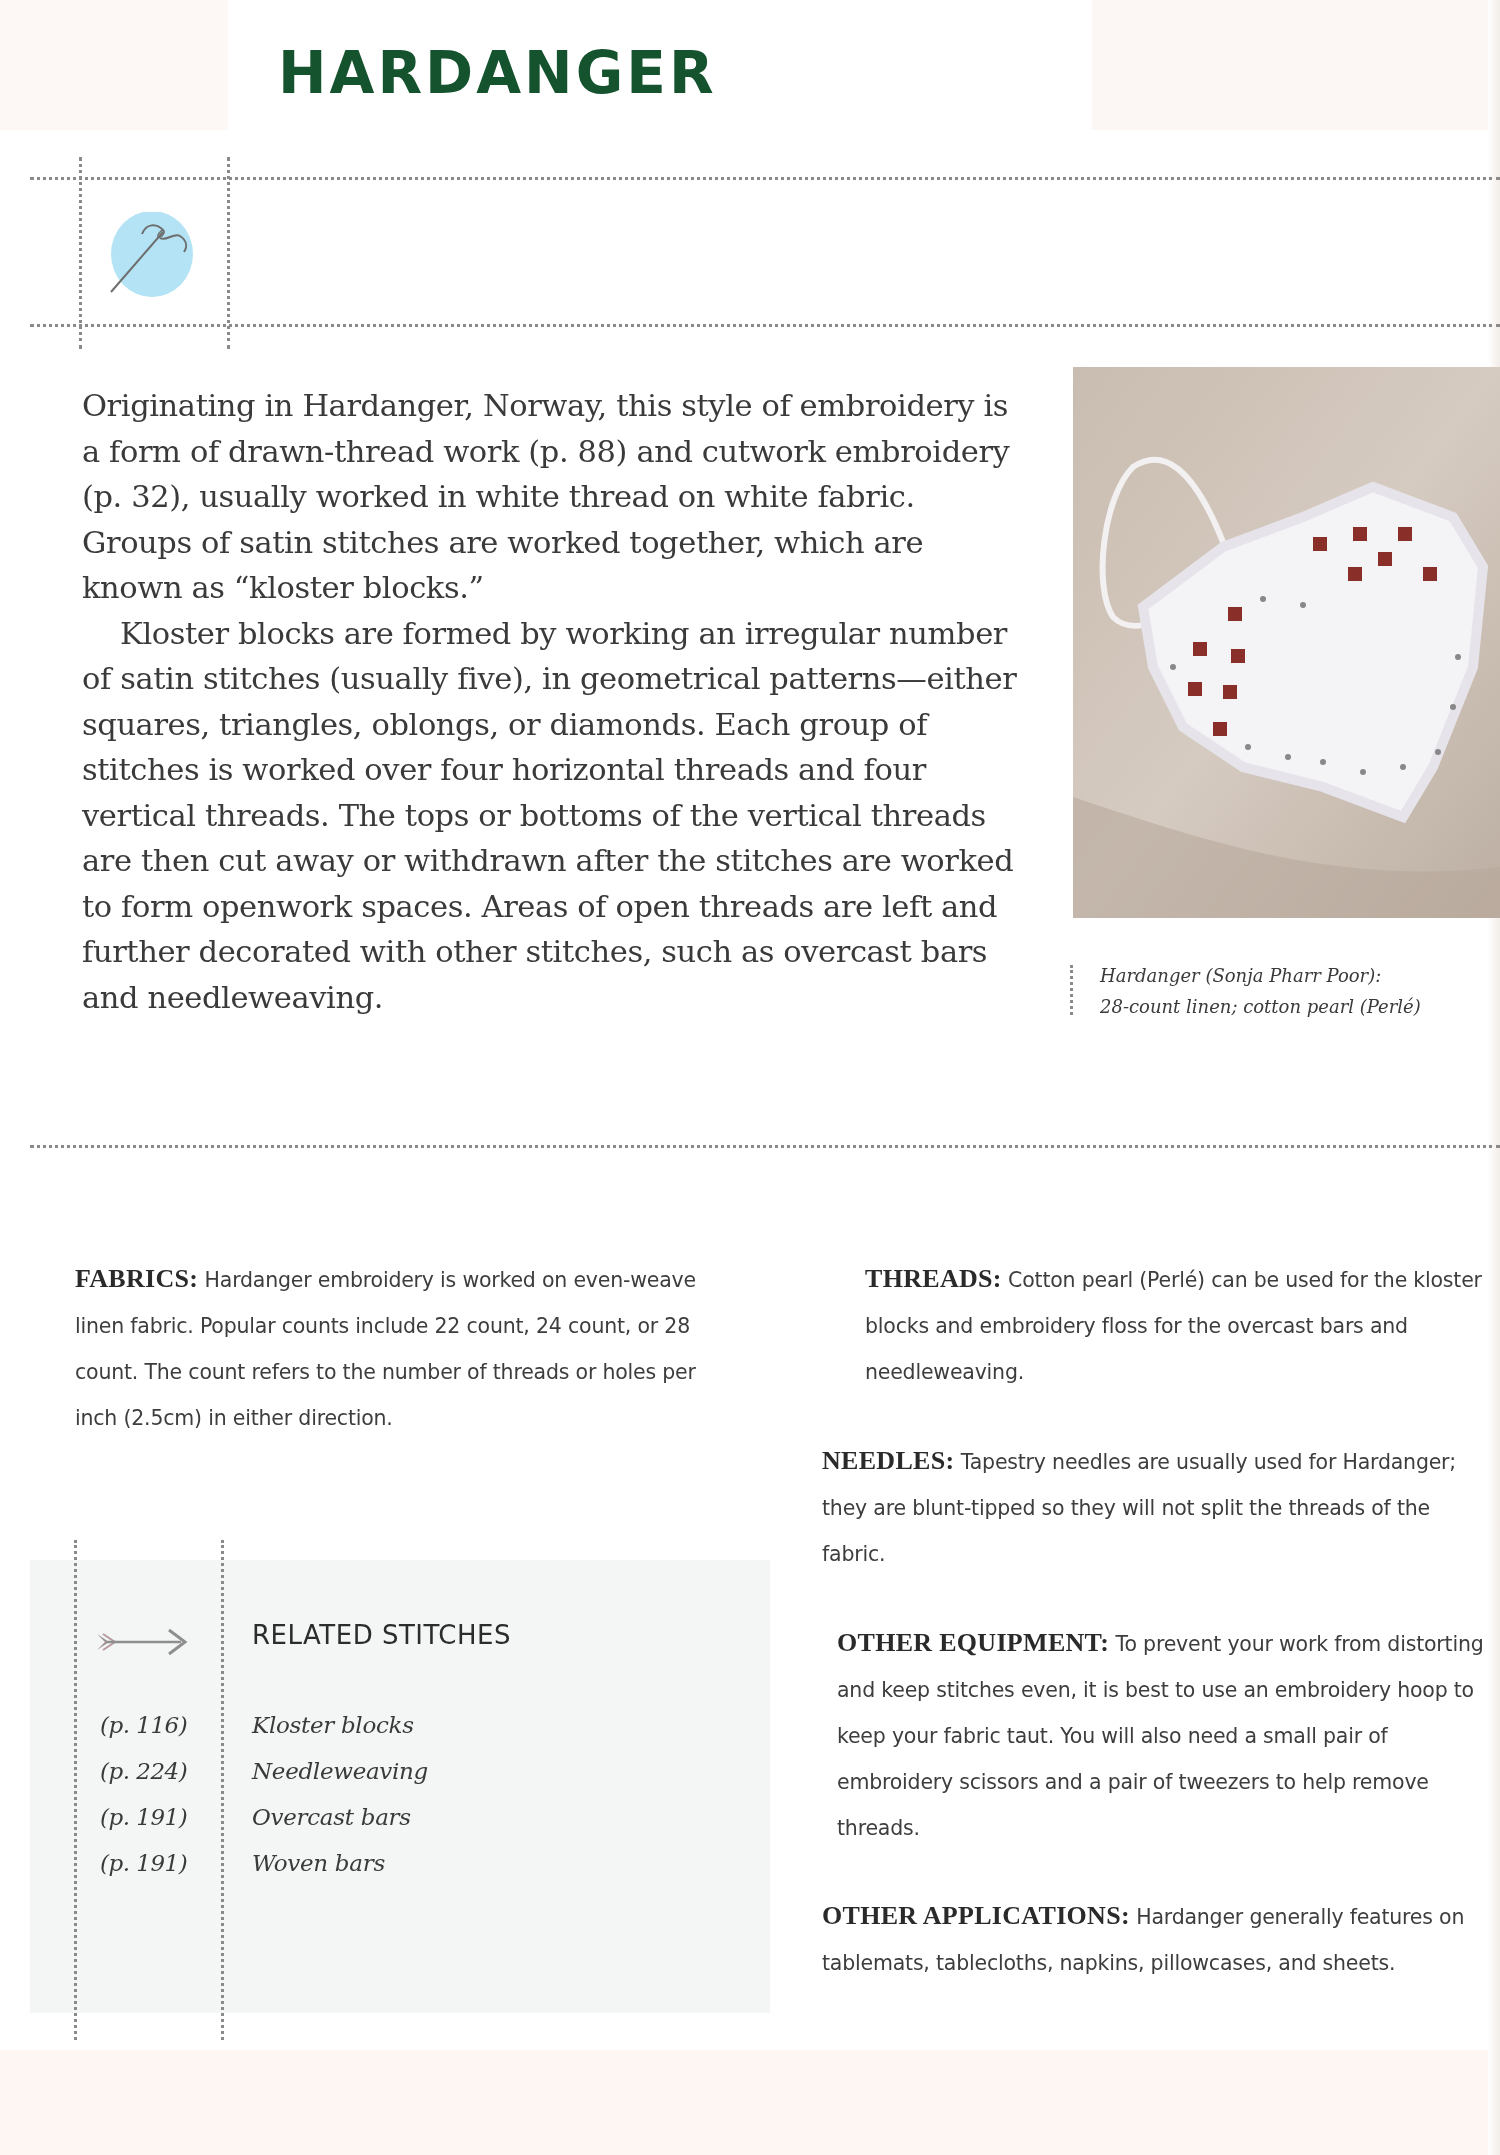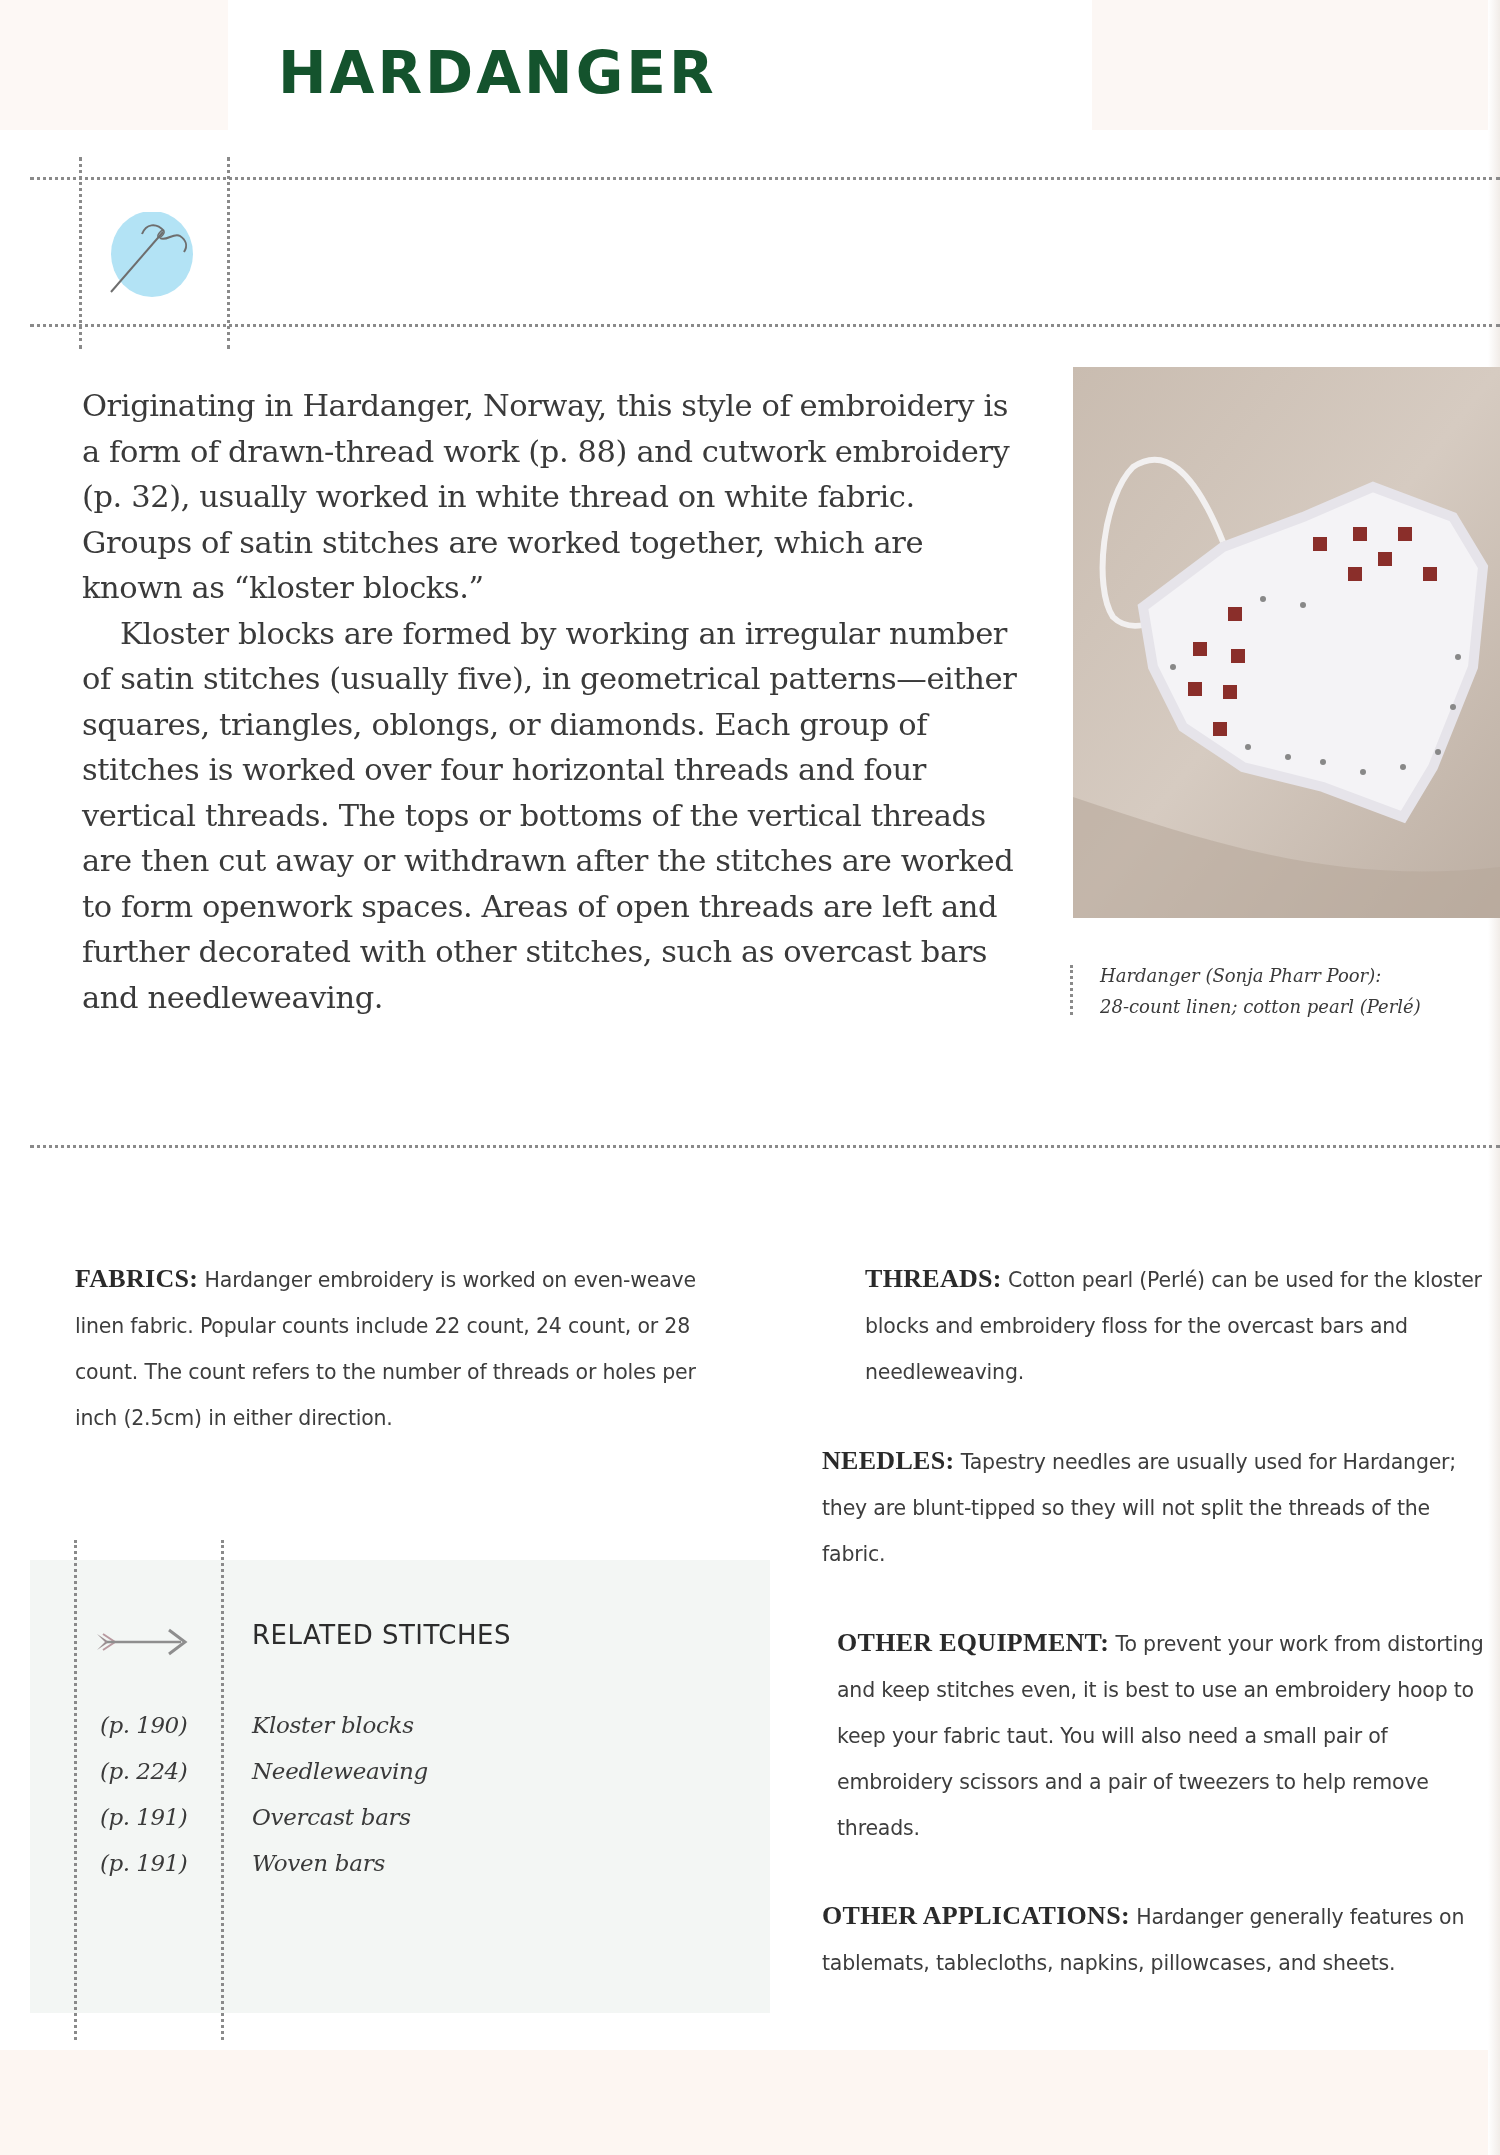--- a/index.html
+++ b/index.html
@@ -192,21 +192,21 @@
     <path d="M8 6 L20 14 L8 22" stroke="#b89aa0" stroke-width="2" fill="none"></path>
     <line x1="12" y1="14" x2="86" y2="14" stroke="#8e8e8e" stroke-width="2.5"></line>
     <path d="M74 2 L90 14 L74 26" stroke="#8e8e8e" stroke-width="3" fill="none"></path>
   </svg>
 </div>
 
 <div class="abs related-title">RELATED STITCHES</div>
 
 <div class="abs related-list">
   <div class="related-row" style="top:0px;">
-    <span class="page">(p. 190)</span>
+    <span class="page">(p. 116)</span>
     <span class="name">Kloster blocks</span>
   </div>
   <div class="related-row" style="top:46px;">
     <span class="page">(p. 224)</span>
     <span class="name">Needleweaving</span>
   </div>
   <div class="related-row" style="top:92px;">
     <span class="page">(p. 191)</span>
     <span class="name">Overcast bars</span>
   </div>

